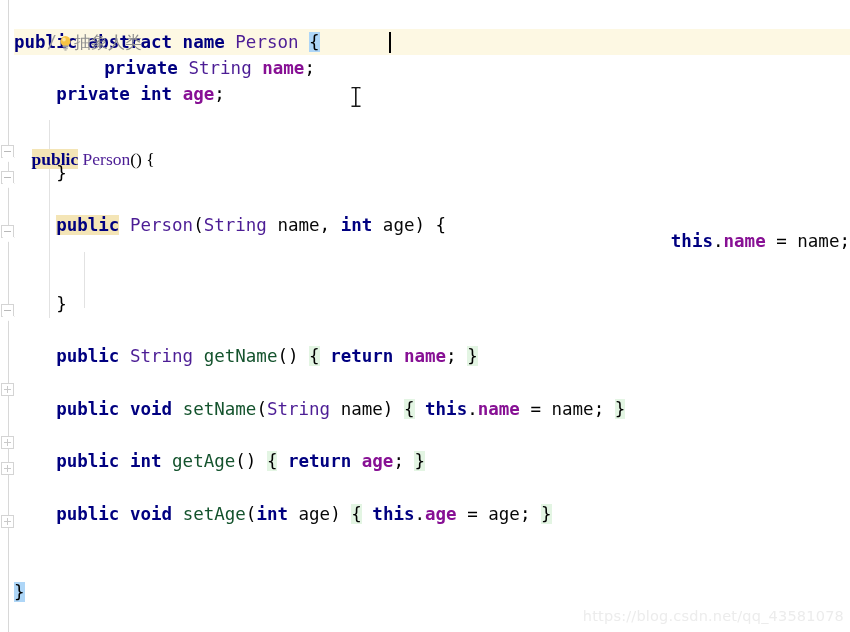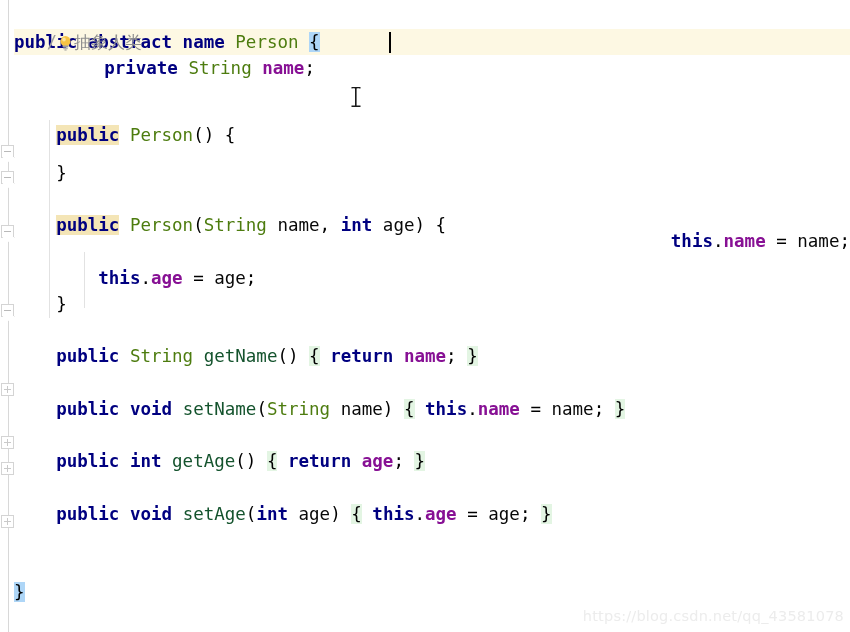--- a/index.html
+++ b/index.html
@@ -133,21 +133,21 @@
   
   #mouse-pointer {
     position: absolute;
     z-index: 8;
     width: 14px;
     height: 22px;
   }
 
   
   .kw       { color: #000080; font-weight: bold; }           
-  .type     { color: #4d7c0f; margin-top: 17px; }                               
+  .type     { color: #4c1d95; margin-top: 17px; }                               
   .field    { color: #871094; font-weight: bold; }                               
   .method   { color: #14532d; }                               
   .plain    { color: #080808; }                               
   .punct    { color: #000000; }
 
   
   .hl-ident  { background: #f4e5b6; }    
   .hl-brace  { background: #e3f5e3; }    
   .hl-caret  { background: #aed6f7; }    
 
@@ -223,27 +223,27 @@
           <ellipse cx="6" cy="4.6" rx="1.8" ry="2" fill="#fbe39b"></ellipse>
           <rect x="4.6" y="10.6" width="5.8" height="1.7" rx="0.5" fill="#9c9c9c"></rect>
           <rect x="5.2" y="12.6" width="4.6" height="1.6" rx="0.5" fill="#b5b5b5"></rect>
           <rect x="6.4" y="14.4" width="2.3" height="1.2" rx="0.5" fill="#9c9c9c"></rect>
         </svg></span><span>抽象人类</span>
   </div>
 
   <div id="code">
       <div class="line" style="top: 29px;"><span class="txt"><span class="kw">public</span><span class="plain"> </span><span class="kw">abstract</span><span class="plain"> </span><span class="kw">name</span><span class="plain"> </span><span class="type">Person</span><span class="plain"> </span><span class="punct hl-caret">{</span></span></div>
       <div class="line" style="top: 55.2px; padding-left: 48px;"><span class="txt"><span class="plain">    </span><span class="kw">private</span><span class="plain"> </span><span class="type">String</span><span class="plain"> </span><span class="field">name</span><span class="punct">;</span></span></div>
+      <div class="line" style="top: 81.4px;"><span class="txt"><span class="plain">    </span><span class="kw">private</span><span class="plain"> </span><span class="kw">int</span><span class="plain"> </span><span class="field">age</span><span class="punct">;</span></span></div>
       <div class="line" style="top: 107.6px;"><span class="txt"> </span></div>
-      <div class="line" style="top: 122px;"><span class="txt"><span class="plain">    </span><span class="kw hl-ident">public</span><span class="plain"> </span><span class="type">Person</span><span class="punct">() {</span></span></div>
+      <div class="line" style="top: 146px; font-family: Liberation Serif, serif;"><span class="txt"><span class="plain">    </span><span class="kw hl-ident">public</span><span class="plain"> </span><span class="type">Person</span><span class="punct">() {</span></span></div>
       <div class="line" style="top: 160px;"><span class="txt"><span class="plain">    </span><span class="punct">}</span></span></div>
       <div class="line" style="top: 186.2px;"><span class="txt"> </span></div>
       <div class="line" style="top: 212.4px;"><span class="txt"><span class="plain">    </span><span class="kw hl-ident">public</span><span class="plain"> </span><span class="type">Person</span><span class="punct">(</span><span class="type">String</span><span class="plain"> </span><span class="plain">name</span><span class="punct">, </span><span class="kw">int</span><span class="plain"> </span><span class="plain">age</span><span class="punct">) {</span></span></div>
       <div class="line" style="top: 228px; text-align: right;"><span class="txt"><span class="plain">        </span><span class="kw">this</span><span class="punct">.</span><span class="field">name</span><span class="punct"> = </span><span class="plain">name</span><span class="punct">;</span></span></div>
-      <div class="line" style="top: 264.8px;"><span class="txt"><span class="plain">        </span><span class="kw">this</span><span class="punct">.</span><span class="field">age</span><span class="punct"> = </span><span class="plain">age</span><span class="punct">;</span></span></div>
       <div class="line" style="top: 291px;"><span class="txt"><span class="plain">    </span><span class="punct">}</span></span></div>
       <div class="line" style="top: 317.2px;"><span class="txt"> </span></div>
       <div class="line" style="top: 343.4px;"><span class="txt"><span class="plain">    </span><span class="kw">public</span><span class="plain"> </span><span class="type">String</span><span class="plain"> </span><span class="method">getName</span><span class="punct">()</span><span class="plain"> </span><span class="punct hl-brace">{</span><span class="plain"> </span><span class="kw">return</span><span class="plain"> </span><span class="field">name</span><span class="punct">;</span><span class="plain"> </span><span class="punct hl-brace">}</span></span></div>
       <div class="line" style="top: 369.6px;"><span class="txt"> </span></div>
       <div class="line" style="top: 395.8px;"><span class="txt"><span class="plain">    </span><span class="kw">public</span><span class="plain"> </span><span class="kw">void</span><span class="plain"> </span><span class="method">setName</span><span class="punct">(</span><span class="type">String</span><span class="plain"> </span><span class="plain">name</span><span class="punct">)</span><span class="plain"> </span><span class="punct hl-brace">{</span><span class="plain"> </span><span class="kw">this</span><span class="punct">.</span><span class="field">name</span><span class="punct"> = </span><span class="plain">name</span><span class="punct">;</span><span class="plain"> </span><span class="punct hl-brace">}</span></span></div>
       <div class="line" style="top: 422px;"><span class="txt"> </span></div>
       <div class="line" style="top: 448.2px;"><span class="txt"><span class="plain">    </span><span class="kw">public</span><span class="plain"> </span><span class="kw">int</span><span class="plain"> </span><span class="method">getAge</span><span class="punct">()</span><span class="plain"> </span><span class="punct hl-brace">{</span><span class="plain"> </span><span class="kw">return</span><span class="plain"> </span><span class="field">age</span><span class="punct">;</span><span class="plain"> </span><span class="punct hl-brace">}</span></span></div>
       <div class="line" style="top: 474.4px;"><span class="txt"> </span></div>
       <div class="line" style="top: 500.6px;"><span class="txt"><span class="plain">    </span><span class="kw">public</span><span class="plain"> </span><span class="kw">void</span><span class="plain"> </span><span class="method">setAge</span><span class="punct">(</span><span class="kw">int</span><span class="plain"> </span><span class="plain">age</span><span class="punct">)</span><span class="plain"> </span><span class="punct hl-brace">{</span><span class="plain"> </span><span class="kw">this</span><span class="punct">.</span><span class="field">age</span><span class="punct"> = </span><span class="plain">age</span><span class="punct">;</span><span class="plain"> </span><span class="punct hl-brace">}</span></span></div>
       <div class="line" style="top: 526.8px;"><span class="txt"> </span></div>

